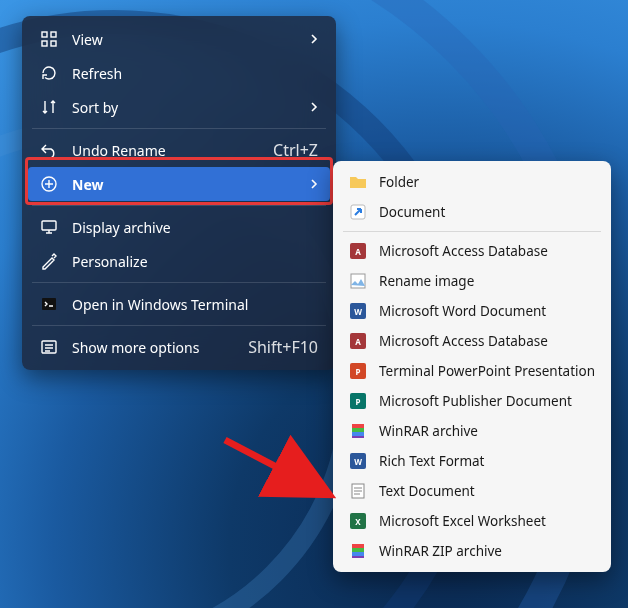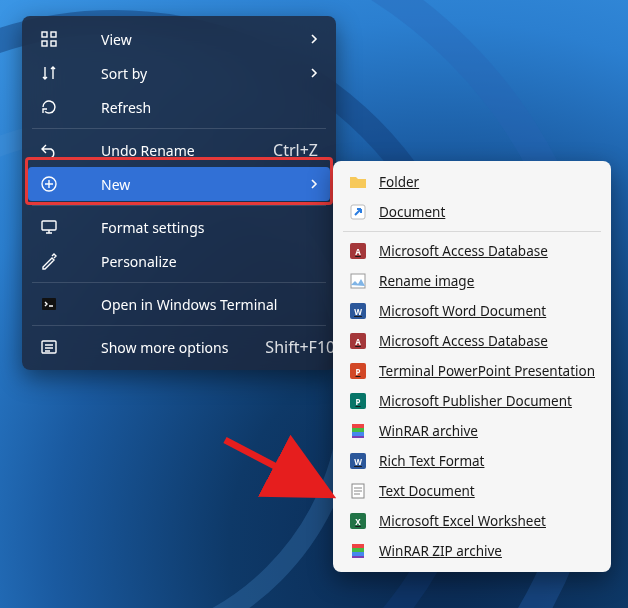--- a/index.html
+++ b/index.html
@@ -3,31 +3,31 @@
 <meta charset="utf-8">
 <style>
   html,body{margin:0;padding:0;width:628px;height:608px;overflow:hidden;font-family:"Segoe UI",system-ui,sans-serif;font-size:14px;}
   .desktop{position:relative;width:628px;height:608px;background:radial-gradient(circle at 70% 90%,#0a2850 0%,#0e3968 30%,#1a5aa0 55%,#2b7fd0 75%,#3b96e5 100%);}
   .swirl{position:absolute;border:30px solid rgba(40,100,180,.35);border-radius:50%;}
   .swirl.s1{width:900px;height:900px;left:-350px;top:-100px;}
   .swirl.s2{width:700px;height:700px;left:-260px;top:10px;border-width:24px;border-color:rgba(18,60,120,.45);}
   .swirl.s3{width:500px;height:500px;left:-180px;top:120px;border-width:20px;border-color:rgba(80,150,220,.25);}
   .menu{position:absolute;background:rgba(28,38,58,.82);backdrop-filter:blur(20px);border-radius:8px;box-shadow:0 8px 24px rgba(0,0,0,.45);padding:6px;color:#fff;}
   .menu.main{left:22px;top:16px;width:302px;}
-  .item{display:flex;align-items:center;height:34px;padding:0 12px;border-radius:4px;cursor:default;position:relative;gap:29px;}
-  .item.highlight{background:#3170d6;}
+  .item{display:flex;align-items:center;height:34px;padding:0 12px;border-radius:4px;cursor:default;position:relative;}
+  .item.highlight{background:#3170d6;font-weight:bold;}
   .ico{width:18px;height:18px;margin-right:14px;display:flex;align-items:center;justify-content:center;flex:0 0 18px;}
   .ico svg{width:18px;height:18px;stroke:#fff;stroke-width:1.4;fill:none;}
   .lbl{flex:1;white-space:nowrap;}
   .accel{font-size:16px;opacity:.85;margin-left:8px;}
   .chev{width:14px;display:flex;justify-content:flex-end;}
   .chev svg{width:8px;height:10px;stroke:#fff;stroke-width:1.6;fill:none;}
   .sep{height:1px;background:rgba(255,255,255,.14);margin:4px 4px;}
   .redbox{position:absolute;border:3px solid #e63939;border-radius:4px;pointer-events:none;left:25px;top:157px;width:302px;height:42px;}
-  .submenu{position:absolute;background:#f6f6f6;border-radius:8px;box-shadow:0 8px 24px rgba(0,0,0,.4);padding:6px;color:#1a1a1a;left:333px;top:161px;width:266px;text-decoration:underline;}
+  .submenu{position:absolute;background:#f6f6f6;border-radius:8px;box-shadow:0 8px 24px rgba(0,0,0,.4);padding:6px;color:#1a1a1a;left:333px;top:161px;width:266px;}
   .sitem{display:flex;align-items:center;height:30px;padding:0 10px;border-radius:4px;cursor:default;}
   .sico{width:18px;height:18px;margin-right:12px;flex:0 0 18px;display:flex;align-items:center;justify-content:center;}
   .slbl{flex:1;white-space:nowrap;font-size:13.5px;}
   .ssep{height:1px;background:rgba(0,0,0,.12);margin:4px 4px;}
   .arrow{position:absolute;pointer-events:none;}
   
   .ft{width:16px;height:16px;border-radius:2px;display:flex;align-items:center;justify-content:center;font-size:8px;font-weight:700;color:#fff;}
 </style>
 </head>
 <body>
@@ -52,40 +52,40 @@
       <span class="chev">
           <svg viewBox="0 0 8 10">
             <path d="M2 1l4 4-4 4"></path>
           </svg>
         </span>
     </div>
 
     <div class="item">
       <span class="ico">
         <svg viewBox="0 0 18 18">
+            <path d="M3 9a6 6 0 1 1 2 4.5M3 15v-4h4"></path>
+          </svg>
+      </span>
+      <span class="lbl">Refresh</span>
+    </div>
+
+    <div class="item">
+      <span class="ico">
+        <svg viewBox="0 0 18 18">
             <path d="M5 3v12M3 13l2 2 2-2M13 15V3M11 5l2-2 2 2"></path>
           </svg>
       </span>
       <span class="lbl">Sort by</span>
       <span class="chev">
           <svg viewBox="0 0 8 10">
             <path d="M2 1l4 4-4 4"></path>
           </svg>
         </span>
     </div>
 
-    <div class="item">
-      <span class="ico">
-        <svg viewBox="0 0 18 18">
-            <path d="M3 9a6 6 0 1 1 2 4.5M3 15v-4h4"></path>
-          </svg>
-      </span>
-      <span class="lbl">Refresh</span>
-    </div>
-
     <div class="sep"></div>
 
     <div class="item">
       <span class="ico">
         <svg viewBox="0 0 18 18">
             <path d="M6 4L2 8l4 4M2 8h9a5 5 0 0 1 0 9"></path>
           </svg>
       </span>
       <span class="lbl">Undo Rename</span>
       <span class="accel">Ctrl+Z</span>
@@ -108,21 +108,21 @@
 
     <div class="sep"></div>
 
     <div class="item">
       <span class="ico">
         <svg viewBox="0 0 18 18">
             <rect x="2" y="3" width="14" height="9" rx="1"></rect>
             <path d="M6 15h6M9 12v3"></path>
           </svg>
       </span>
-      <span class="lbl">Format settings</span>
+      <span class="lbl">Display archive</span>
     </div>
 
     <div class="item">
       <span class="ico">
         <svg viewBox="0 0 18 18">
             <path d="M3 15l9-9 2 2-9 9H3v-2zM12 4l2-2 2 2-2 2"></path>
           </svg>
       </span>
       <span class="lbl">Personalize</span>
     </div>

